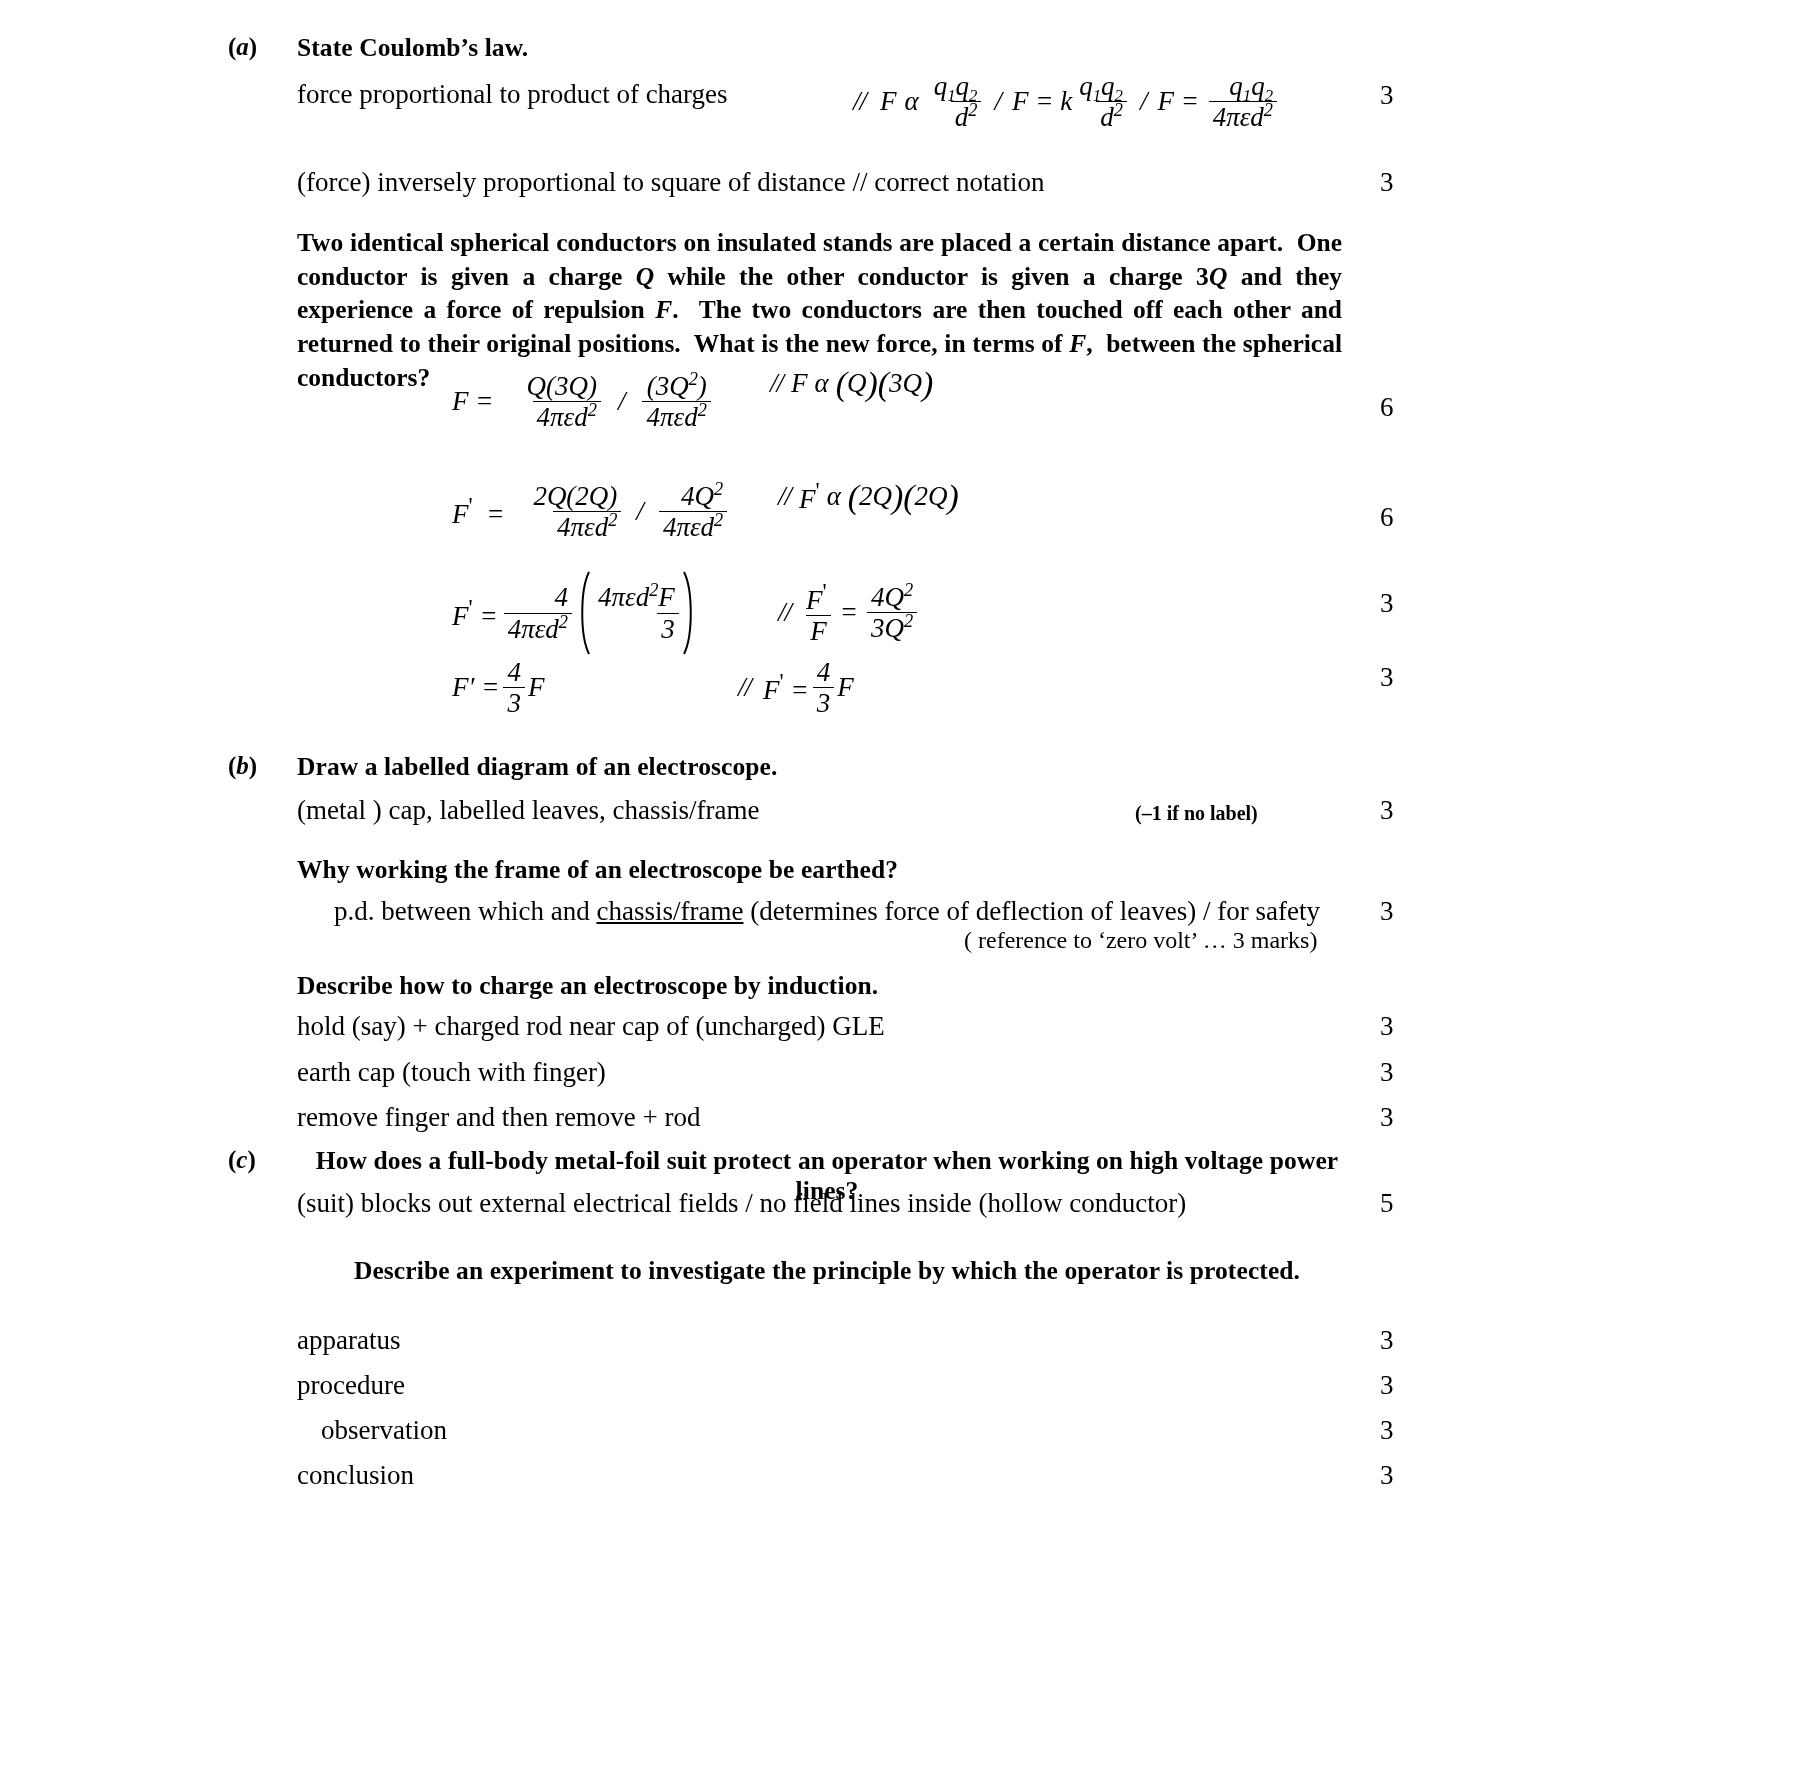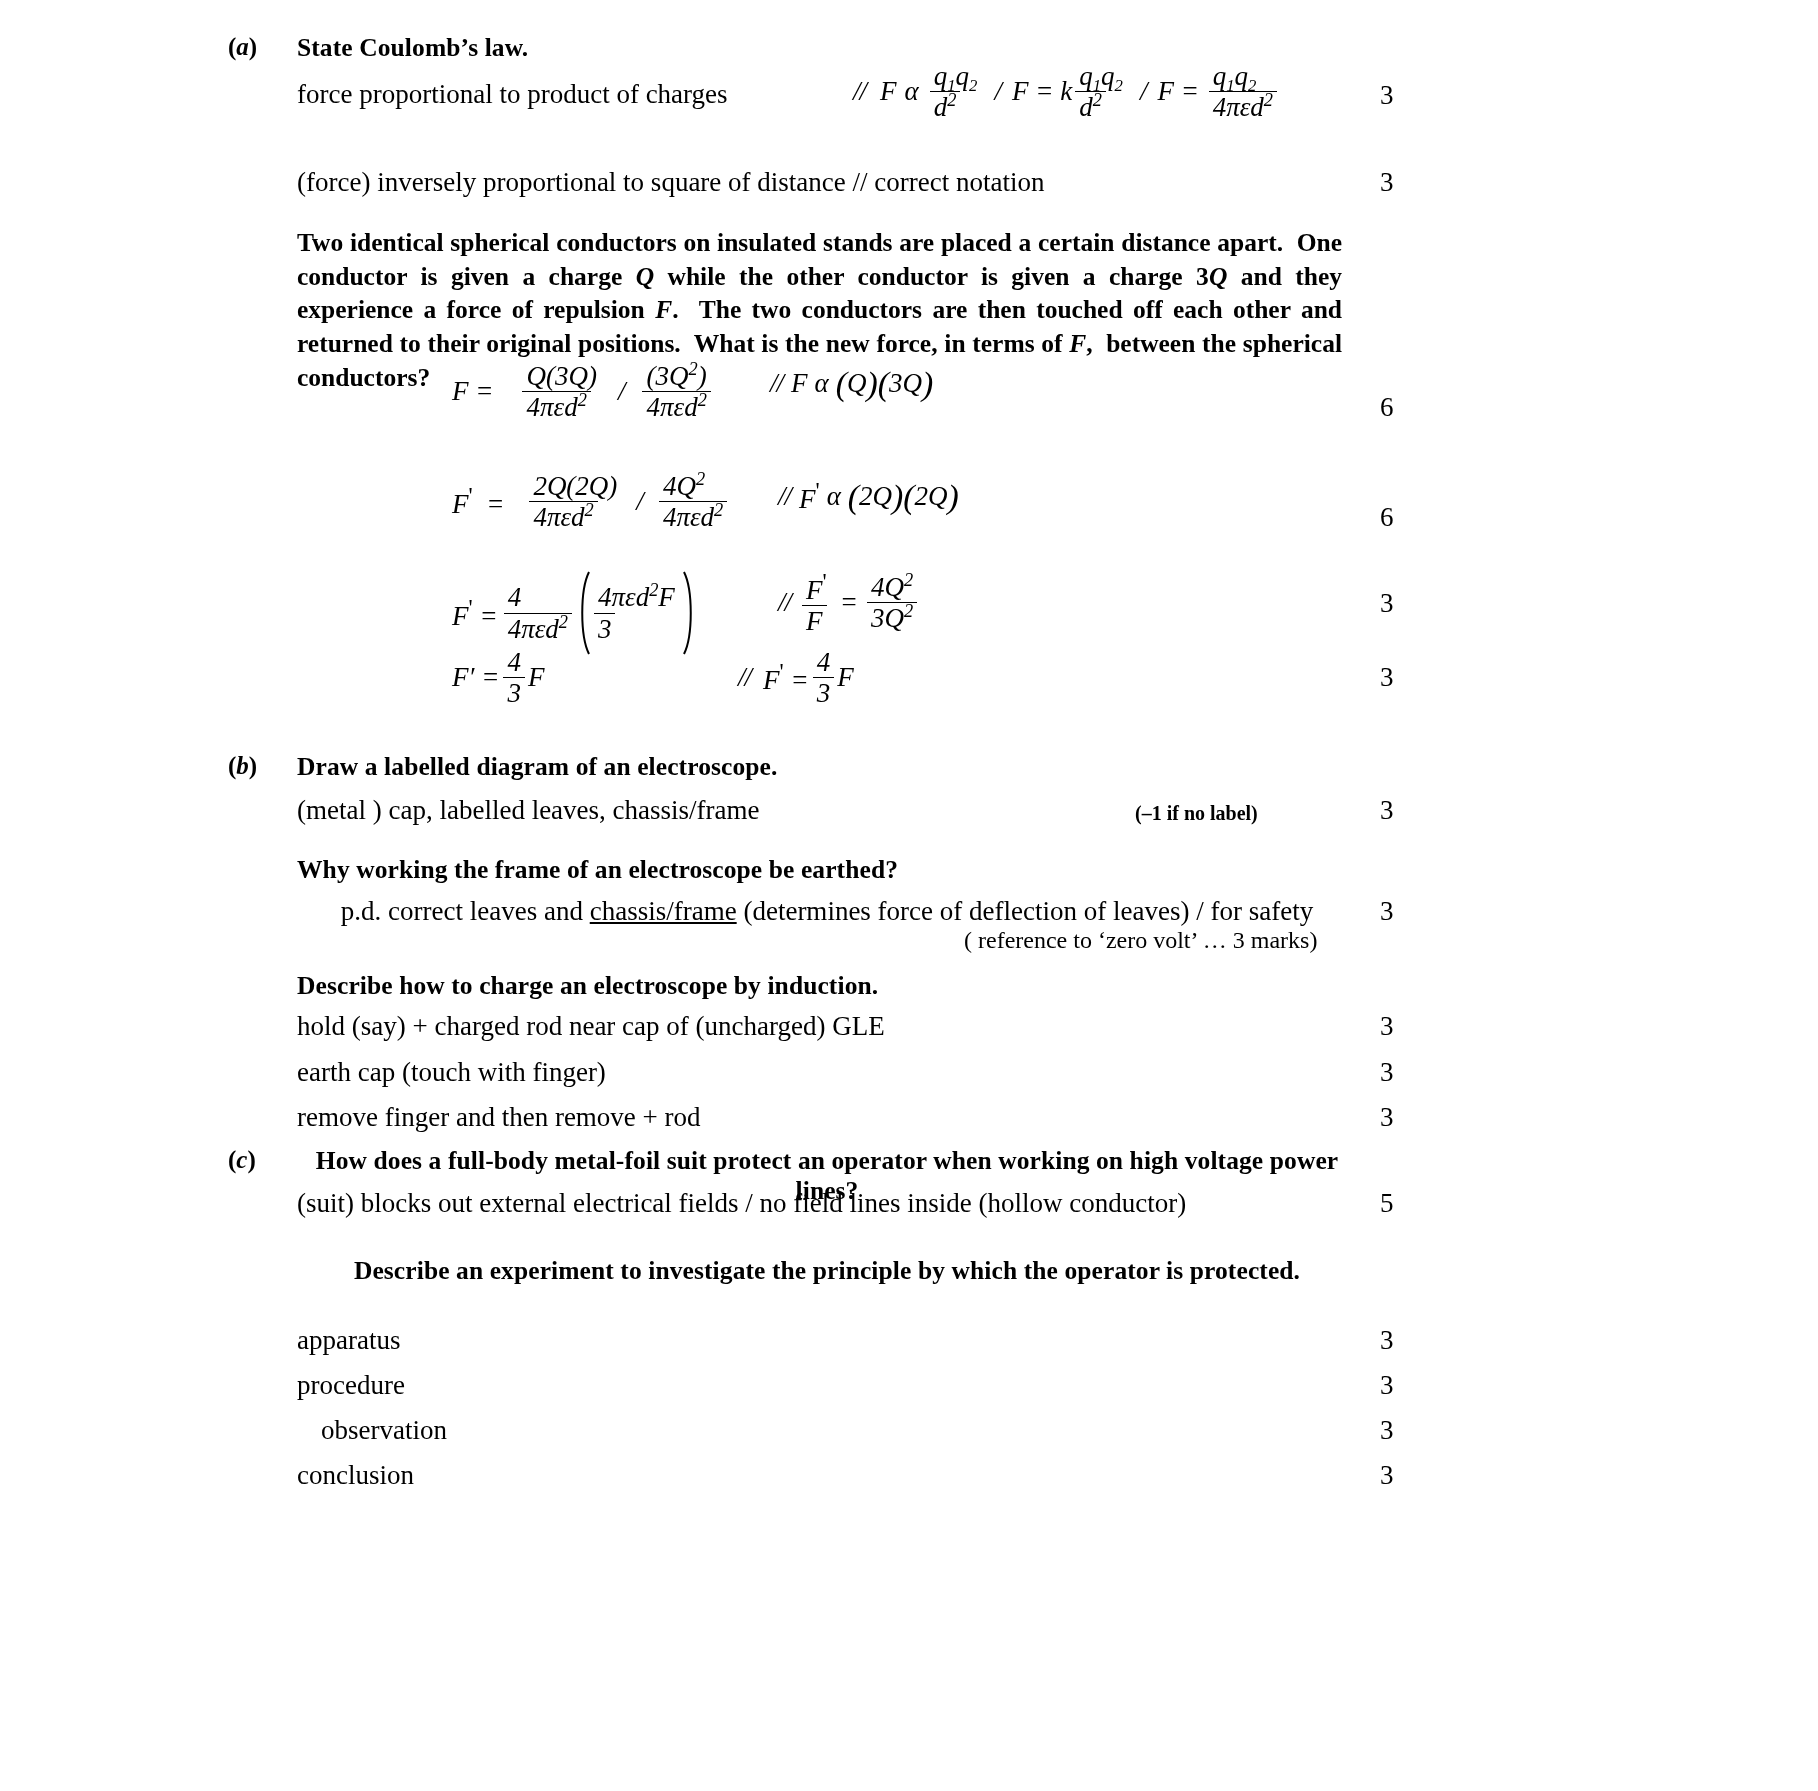--- a/index.html
+++ b/index.html
@@ -35,22 +35,22 @@
 
   
   .math{
     font-family:"Liberation Serif","DejaVu Serif",serif;
     font-style:italic;font-size:27px;
     white-space:nowrap;
     display:inline-flex;align-items:center;
   }
   .frac{
     display:inline-flex;flex-direction:column;
-    align-items:flex-start;justify-content:center;
-    vertical-align:middle;margin:0 3px;
+    align-items:flex-end;justify-content:center;
+    vertical-align:middle;margin:10px 3px;
   }
   .frac .num{padding:0 4px 1px 4px;line-height:1.05;}
   .frac .den{padding:1px 4px 0 4px;line-height:1.05;border-top:1.4px solid #000;}
   sup.ex{font-size:.68em;vertical-align:super;font-style:italic;line-height:0;}
   sub.ix{font-size:.62em;vertical-align:sub;font-style:italic;line-height:0;}
   .prime{font-size:.85em;vertical-align:super;font-style:normal;}
   .sl{font-style:italic;padding:0 10px;}
   .dsl{font-style:italic;padding:0 8px;letter-spacing:-1px;}
   .bigparen{
     display:inline-flex;align-items:center;
@@ -221,21 +221,21 @@
 
   <div class="part-label" style="top:752px;">(<i>b</i>)</div>
   <div class="body q" style="top:752px;">Draw a labelled diagram of an electroscope.</div>
 
   <div class="body ans" style="top:795px;">(metal ) cap, labelled leaves, chassis/frame</div>
   <div class="note" style="position:absolute;left:1135px;top:802px;">(–1 if no label)</div>
   <div class="marks" style="top:795px;">3</div>
 
   <div class="body q" style="top:855px;">Why working the frame of an electroscope be earthed?</div>
 
-  <div class="body ans" style="top:896px;width:1060px;"><span>p.d. correct leaves and </span><u>chassis/frame</u><span> (determines force of deflection of leaves) / for safety</span></div>
+  <div class="body ans" style="top:896px;width:1060px;"><span>p.d. between which and </span><u>chassis/frame</u><span> (determines force of deflection of leaves) / for safety</span></div>
   <div class="smallnote" style="position:absolute;left:925px;top:927px;margin-left:39px;">( reference to ‘zero volt’ … 3 marks)</div>
   <div class="marks" style="top:896px;">3</div>
 
   <div class="body q" style="top:971px;">Describe how to charge an electroscope by induction.</div>
 
   <div class="body ans" style="top:1011px;">hold (say) + charged rod near cap of (uncharged) GLE</div>
   <div class="marks" style="top:1011px;">3</div>
 
   <div class="body ans" style="top:1057px;">earth cap (touch with finger)</div>
   <div class="marks" style="top:1057px;">3</div>

